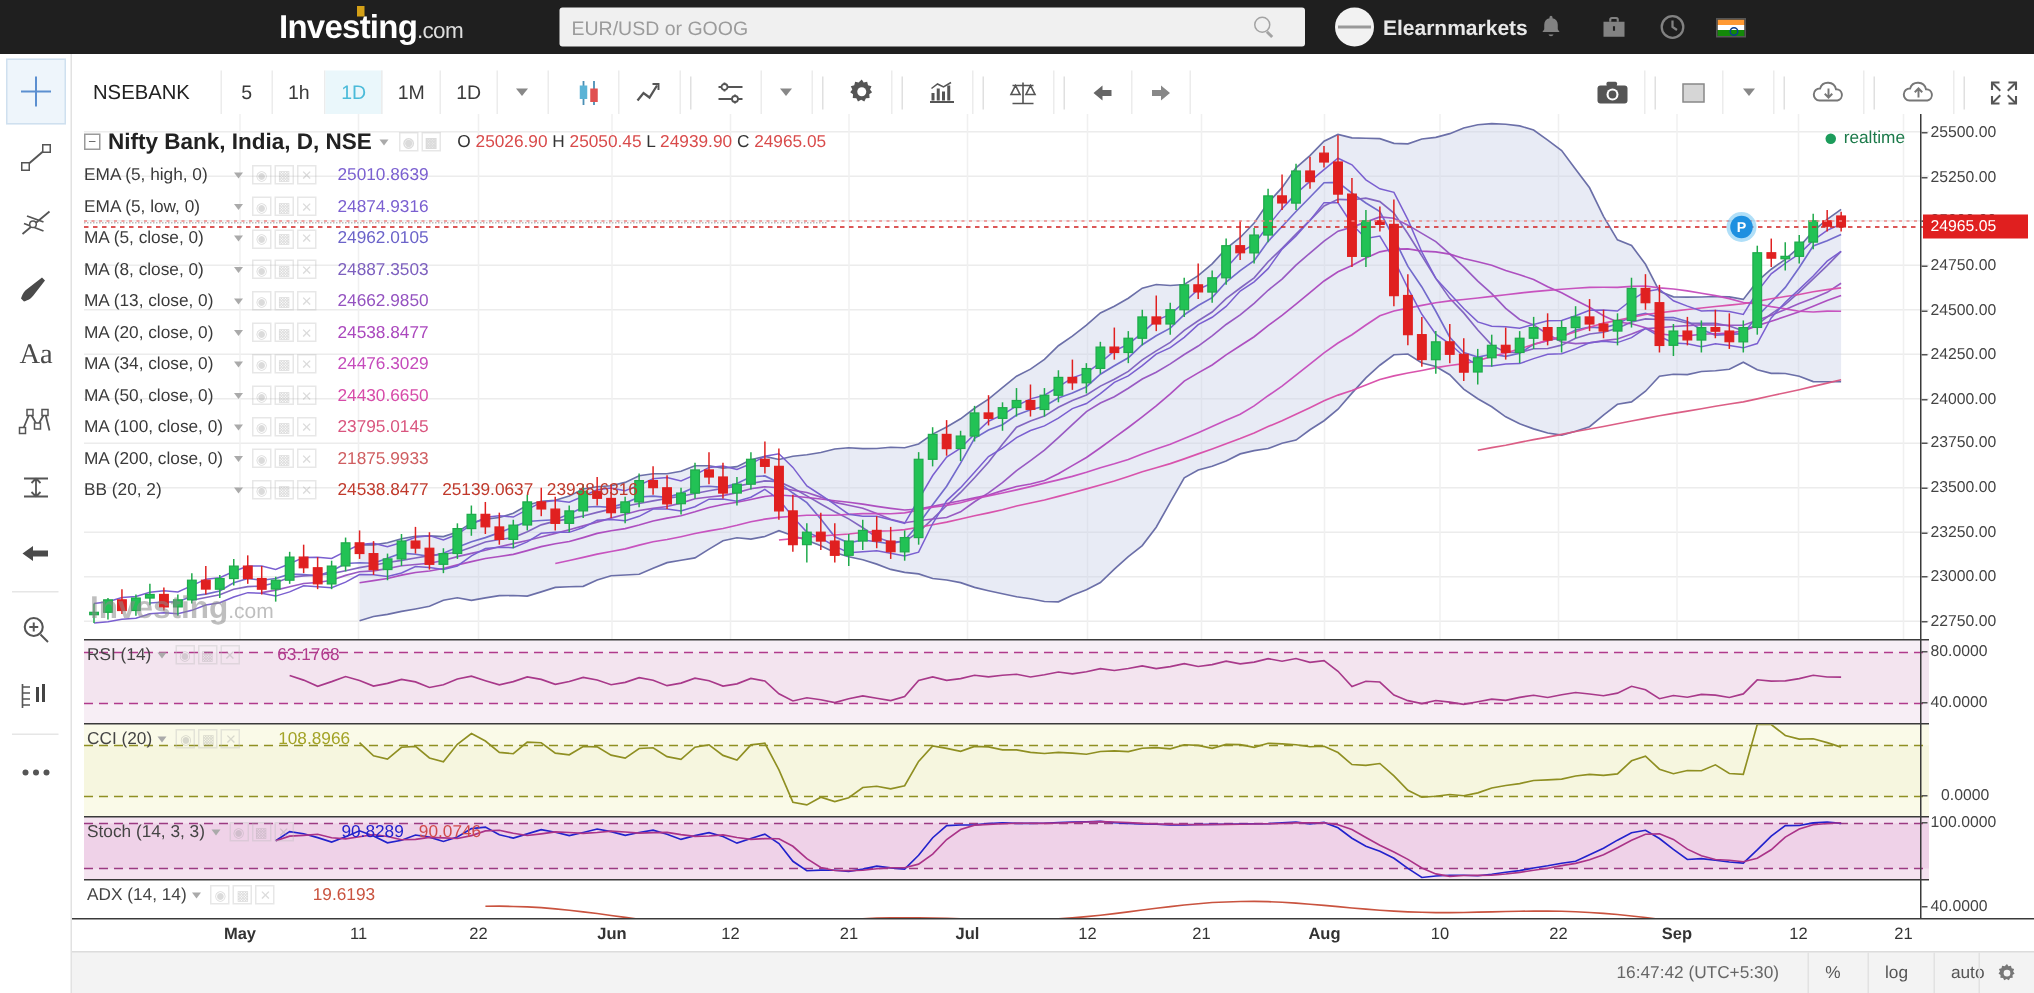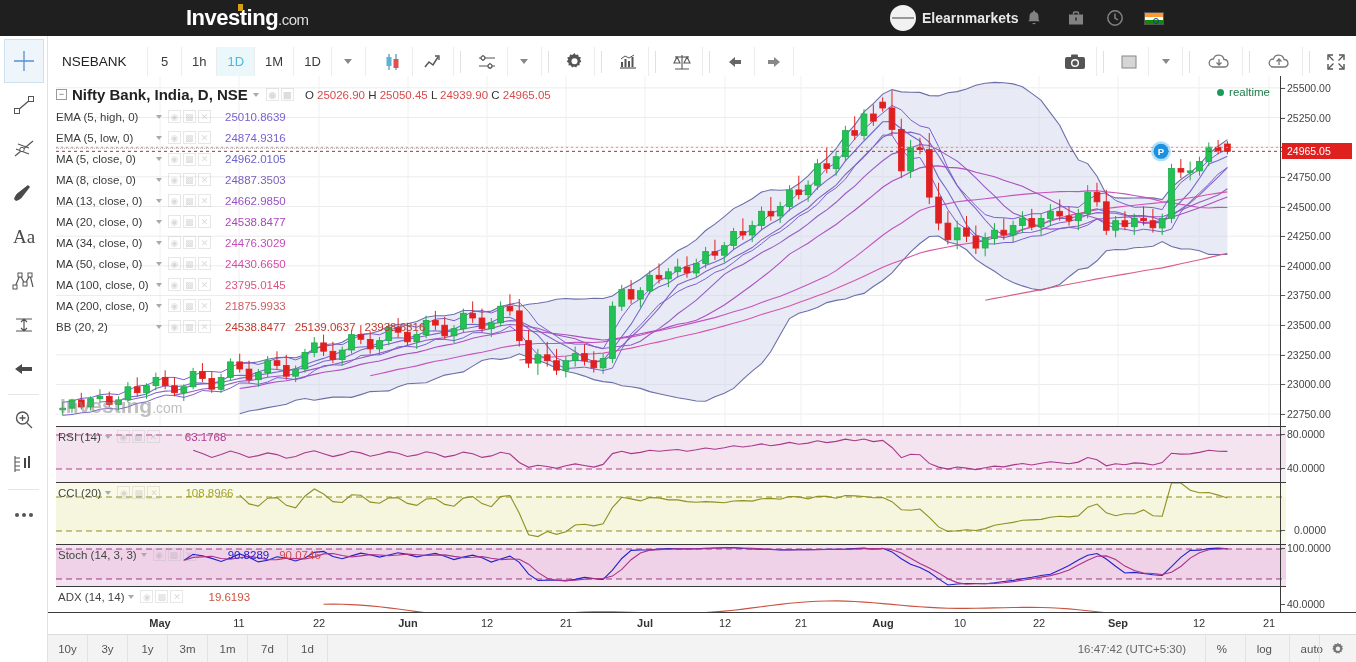--- a/index.html
+++ b/index.html
@@ -122,20 +122,24 @@
 </head>
 <body>
 
 <div id="app">
 
   <div class="header">
     <div class="logo">
       <span class="dot"></span><span>Investing</span><span class="dom">.com</span>
     </div>
 
+    <div class="searchbox">
+      <input value="" placeholder="EUR/USD or GOOG" style="">
+      <span class="mag"></span>
+    </div>
 
     <div class="avatar"></div>
     <div class="uname">Elearnmarkets</div>
 
     <div class="hicon" style="left:1024px;">
       <svg width="20" height="20" viewBox="0 0 20 20">
           <path d="M10 2.5a1 1 0 011 1v.6a4.5 4.5 0 013.5 4.4v3l1.2 1.8H4.3L5.5 11.5v-3A4.5 4.5 0 019 4.1v-.6a1 1 0 011-1z" fill="#bfbfbf"></path>
           <path d="M8.3 15a1.8 1.8 0 003.4 0z" fill="#bfbfbf"></path>
         </svg>
     </div>
@@ -920,29 +924,20 @@
         <div class="tlabel mon" style="left: 835px;">Aug</div>
         <div class="tlabel" style="left: 912px;">10</div>
         <div class="tlabel" style="left: 991px;">22</div>
         <div class="tlabel mon" style="left: 1070px;">Sep</div>
         <div class="tlabel" style="left: 1151px;">12</div>
         <div class="tlabel" style="left: 1221px;">21</div>
       </div>
   </div>
 
   <div class="statusbar">
-    <div id="ranges" style="display:flex">
-        <div class="rng">10y</div>
-        <div class="rng">3y</div>
-        <div class="rng">1y</div>
-        <div class="rng">3m</div>
-        <div class="rng">1m</div>
-        <div class="rng">7d</div>
-        <div class="rng">1d</div>
-      </div>
     <div class="clock">16:47:42 (UTC+5:30)</div>
     <div class="sbtn" style="right:118px;">%</div>
     <div class="sbtn" style="right:73px;">log</div>
     <div class="sbtn" style="right:22px;margin-left:28px;">auto</div>
     <div class="sbtn" style="right:0px;border-left:1px solid #e2e2e2;">
       <svg width="14" height="14" viewBox="0 0 19 19">
           <path d="M9.5 1l1.3 2 2.3-.5.6 2.3 2.3.7-1 2.1 1.4 1.9-1.9 1.4.2 2.4-2.4.2-1.1 2.1-2.1-1.1-2.1 1.1-1.1-2.1-2.4-.2.2-2.4L1.8 9.5 3.2 7.6l-1-2.1 2.3-.7.6-2.3 2.3.5z" fill="#777"></path>
           <circle cx="9.5" cy="9.2" r="3" fill="#f3f3f3"></circle>
         </svg>
     </div>

